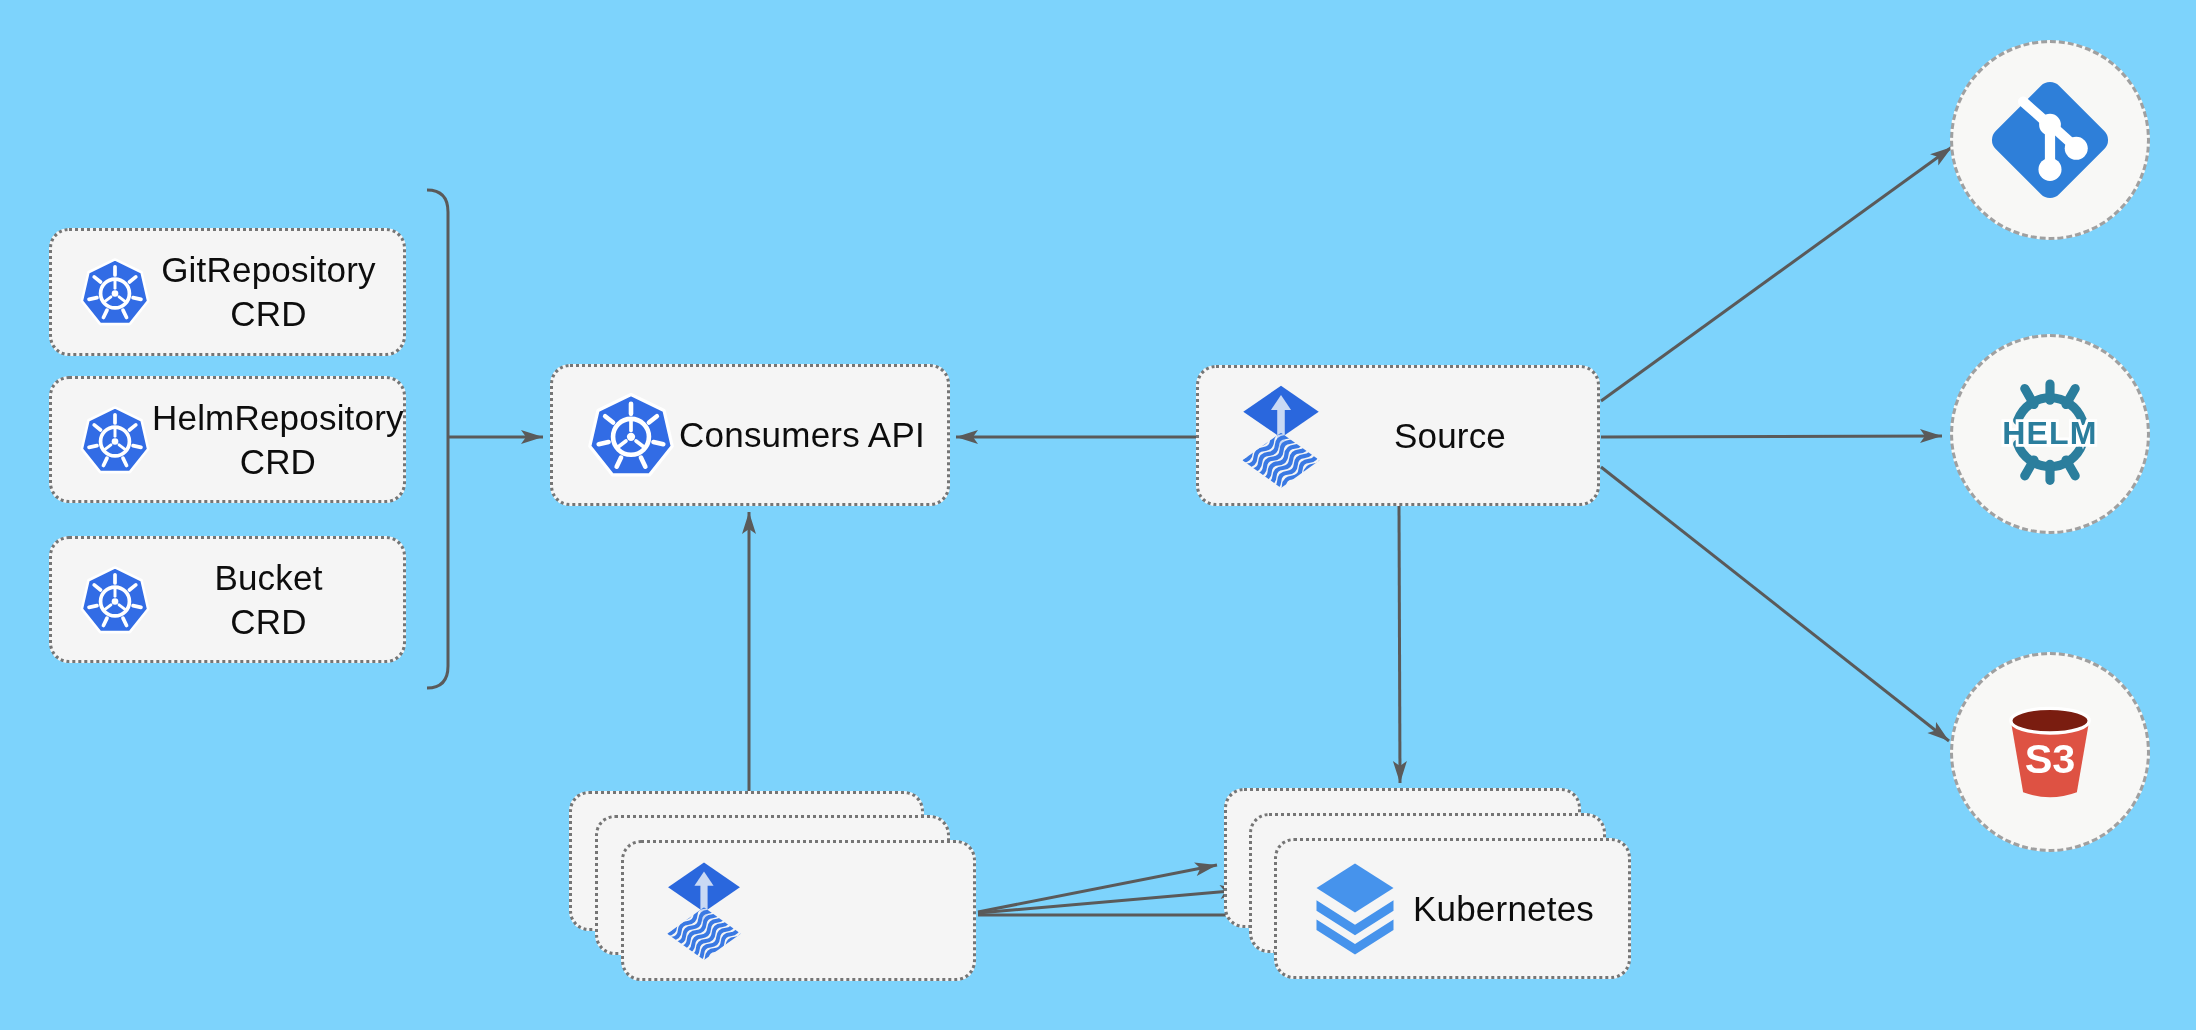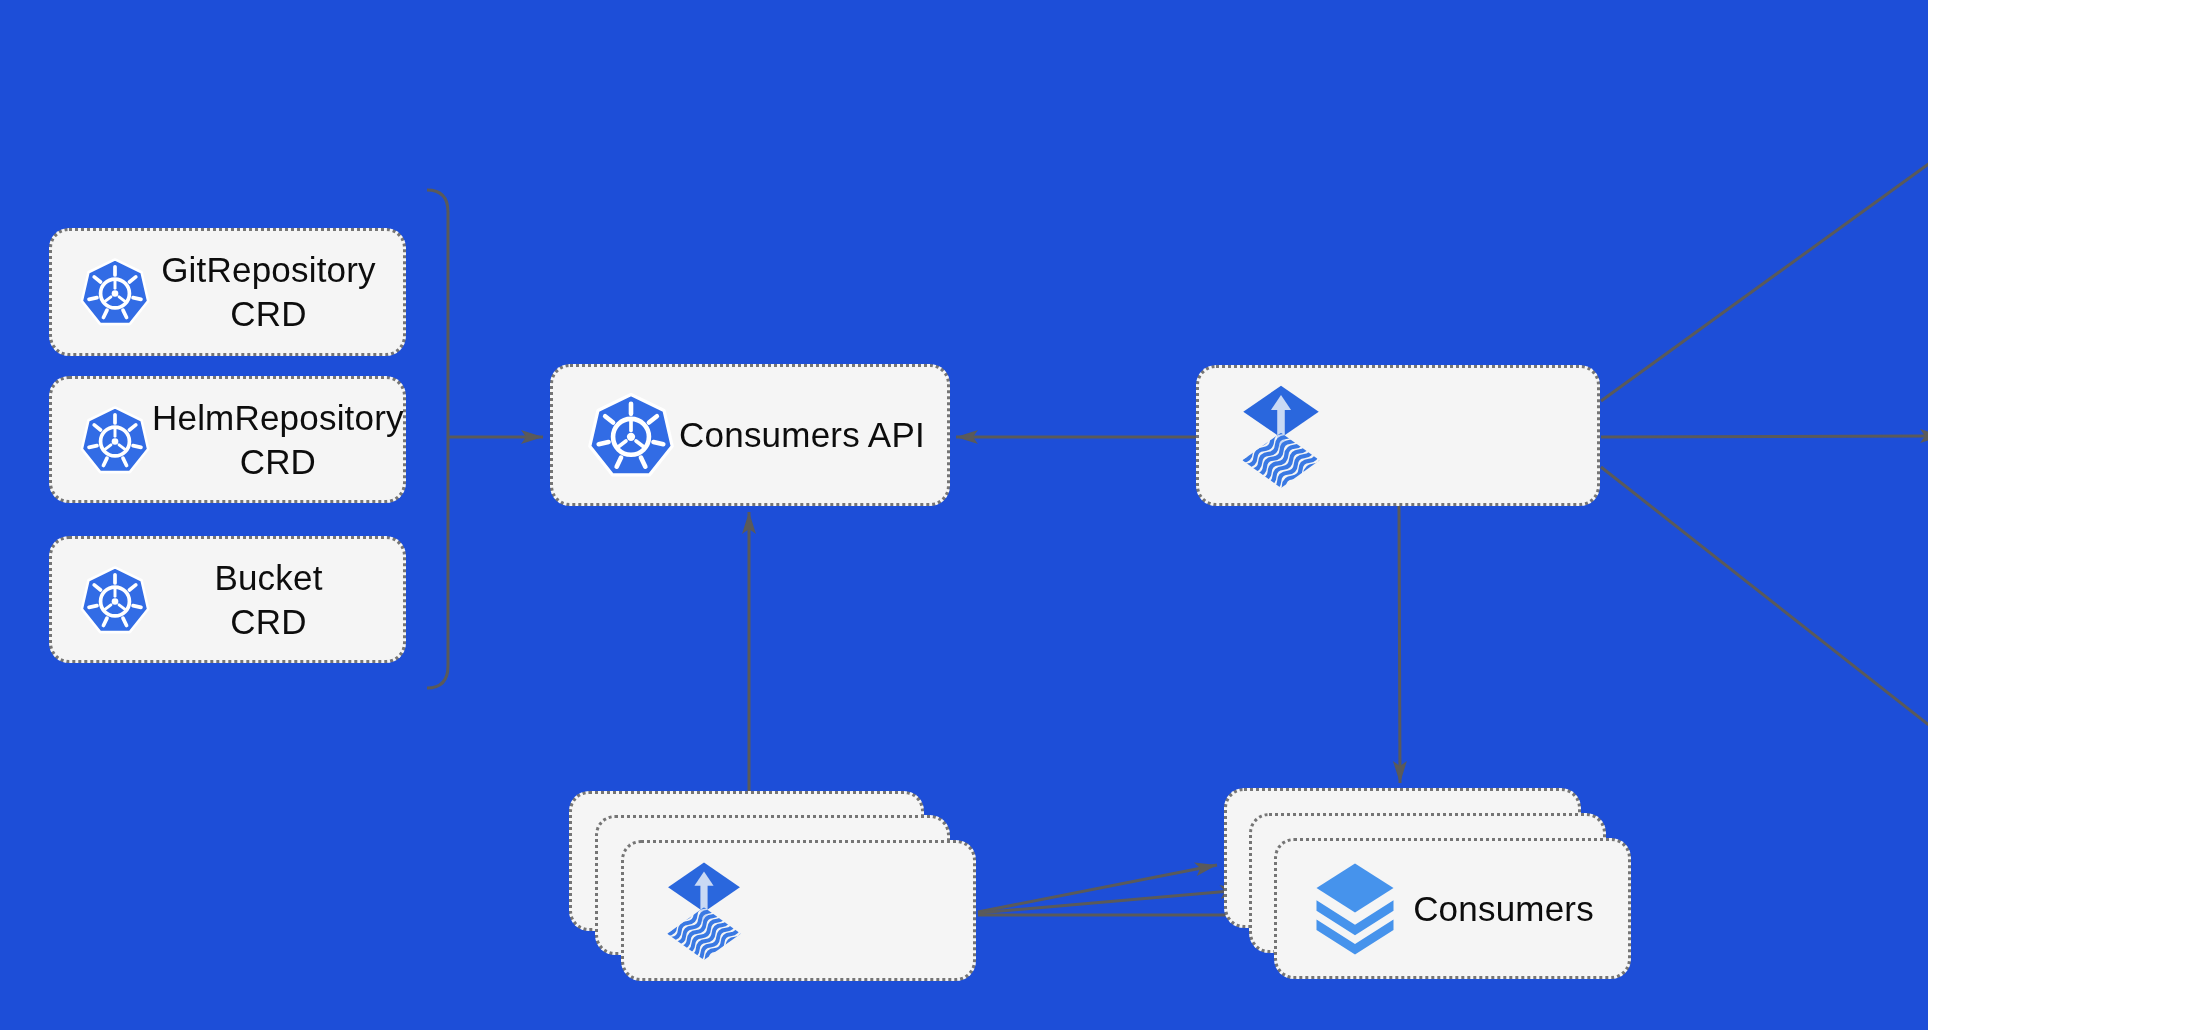--- a/index.html
+++ b/index.html
@@ -1,17 +1,17 @@
 <!DOCTYPE html>
 <html><head>
 <meta charset="utf-8">
 <style>
   html,body { margin:0; padding:0; background:#ffffff; }
   .canvas {
-    position:relative; width:1928px; height:1030px; background:#1d4ed8;
+    position:relative; width:2196px; height:1030px; background:#7dd3fc;
     font-family:"Liberation Sans", sans-serif; overflow:hidden;
   }
   .wires { position:absolute; left:0; top:0; width:2196px; height:1030px; pointer-events:none; }
   .node {
     position:absolute; background:#f5f5f5; box-sizing:border-box;
     border:3px dotted #757575; border-radius:20px;
     display:flex; align-items:center;
   }
   .node .label {
     flex:1 1 auto; text-align:center; font-size:35px; color:#0d0d0d;
@@ -183,20 +183,21 @@
     <div class="label">Consumers API</div>
   </div>
 
   <div class="node" style="left:1196px; top:365px; width:404px; height:141px; padding:0 20px 0 40px;">
     <span class="icon-wrap">
       <svg width="84" height="104">
           <use href="#sym-flux"></use>
         </svg>
     </span>
     <div class="label">
+      <div>Source</div>
     </div>
   </div>
 
   <div class="stack-ghost" style="left:569px; top:791px; width:355px; height:140px;"></div>
   <div class="stack-ghost" style="left:595px; top:815px; width:355px; height:140px;"></div>
   <div class="node" style="left:621px; top:840px; width:355px; height:141px; padding:0 20px 0 40px;">
     <span class="icon-wrap">
       <svg width="80" height="99">
           <use href="#sym-flux"></use>
         </svg>
@@ -204,21 +205,21 @@
   </div>
 
   <div class="stack-ghost" style="left:1224px; top:788px; width:357px; height:140px;"></div>
   <div class="stack-ghost" style="left:1249px; top:813px; width:357px; height:140px;"></div>
   <div class="node" style="left:1274px; top:838px; width:357px; height:141px; padding:0 20px 0 34px;">
     <span class="icon-wrap">
       <svg width="88" height="98">
           <use href="#sym-layers"></use>
         </svg>
     </span>
-    <div class="label">Consumers</div>
+    <div class="label">Kubernetes</div>
   </div>
 
   <div class="circle" style="left:1950px; top:40px;">
     <span class="icon-wrap">
       <svg width="128" height="128">
           <use href="#sym-git"></use>
         </svg>
     </span>
   </div>
 

